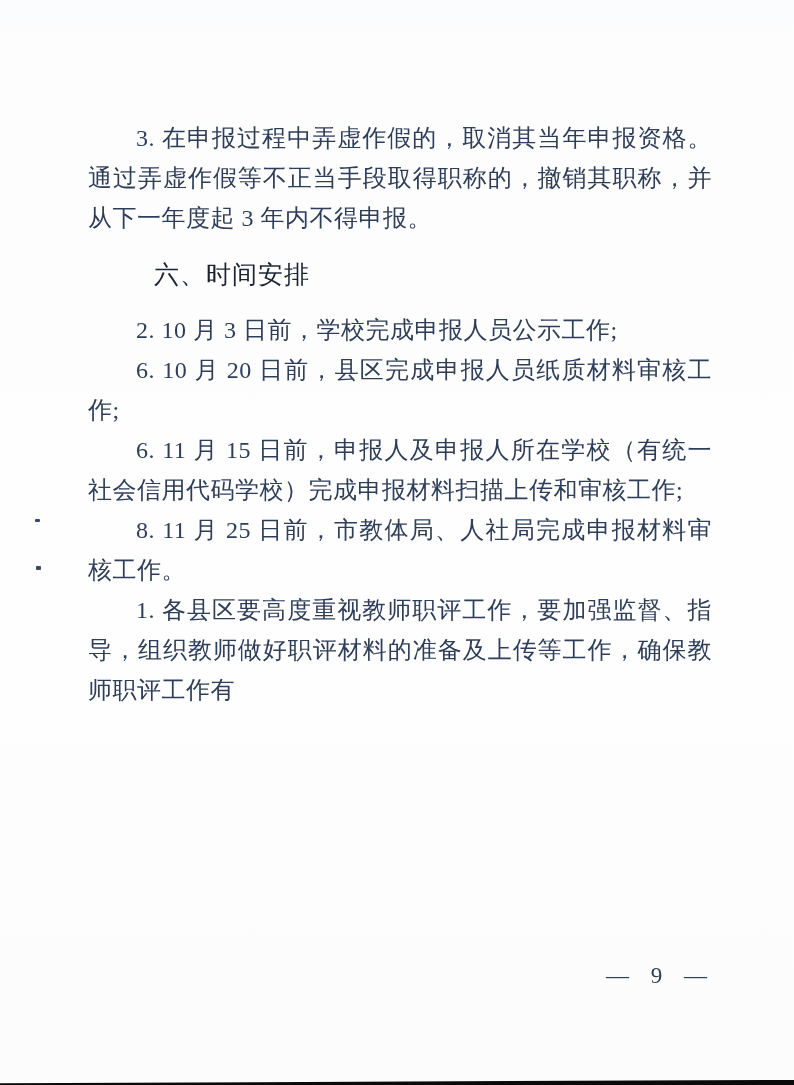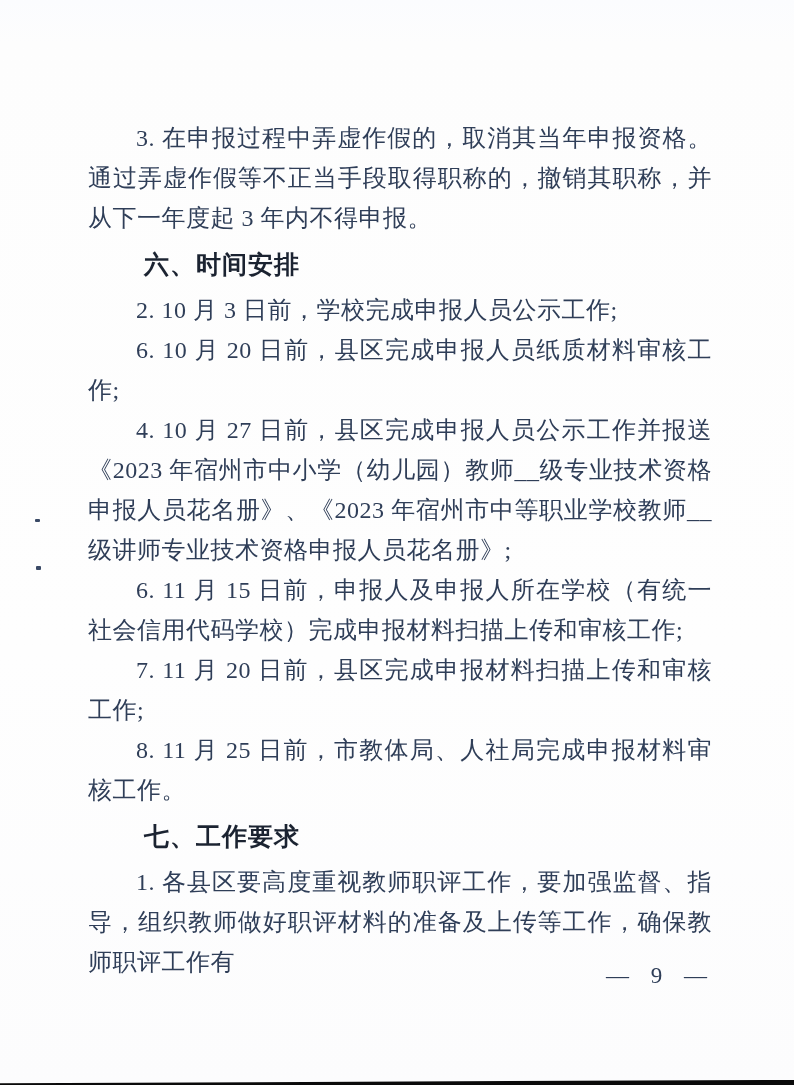--- a/index.html
+++ b/index.html
@@ -25,26 +25,26 @@
   p.body {
     margin: 0;
     font-size: 24px;
     line-height: 40px;
     text-indent: 2em;
     text-align: justify;
     color: #2f3e58;
     letter-spacing: 0.5px;
   }
   p.heading {
-    margin: 6px;
+    margin: 16px;
     font-size: 25px;
     line-height: 40px;
     text-indent: 2em;
     font-family: "Liberation Sans", "DejaVu Sans", sans-serif;
-    font-weight: bold;
+    font-weight: normal;
     color: #1b2331;
     letter-spacing: 1px;
   }
   .footer {
     position: absolute;
     right: 86px;
     top: 963px;
     font-size: 23px;
     color: #2f3e58;
     font-family: "Liberation Serif", "DejaVu Serif", serif;
@@ -71,25 +71,22 @@
 </head>
 <body>
 
 <div class="page">
 
   <div class="content">
     <p class="body">3. 在申报过程中弄虚作假的，取消其当年申报资格。通过弄虚作假等不正当手段取得职称的，撤销其职称，并从下一年度起 3 年内不得申报。</p>
     <p class="heading">六、时间安排</p>
     <p class="body">2. 10 月 3 日前，学校完成申报人员公示工作;</p>
     <p class="body">6. 10 月 20 日前，县区完成申报人员纸质材料审核工作;</p>
-    <p class="body">4. 10 月 27 日前，县区完成申报人员公示工作并报送《2023 年宿州市中小学（幼儿园）教师__级专业技术资格申报人员花名册》、《2023 年宿州市中等职业学校教师__级讲师专业技术资格申报人员花名册》;</p>
     <p class="body">6. 11 月 15 日前，申报人及申报人所在学校（有统一社会信用代码学校）完成申报材料扫描上传和审核工作;</p>
-    <p class="body">7. 11 月 20 日前，县区完成申报材料扫描上传和审核工作;</p>
     <p class="body">8. 11 月 25 日前，市教体局、人社局完成申报材料审核工作。</p>
-    <p class="heading">七、工作要求</p>
     <p class="body">1. 各县区要高度重视教师职评工作，要加强监督、指导，组织教师做好职评材料的准备及上传等工作，确保教师职评工作有</p>
   </div>
 
   <div class="footer">— 9 —</div>
 
   <div class="speck speck-1"></div>
   <div class="speck speck-2"></div>
   <div class="scan-edge"></div>
 
 </div>

